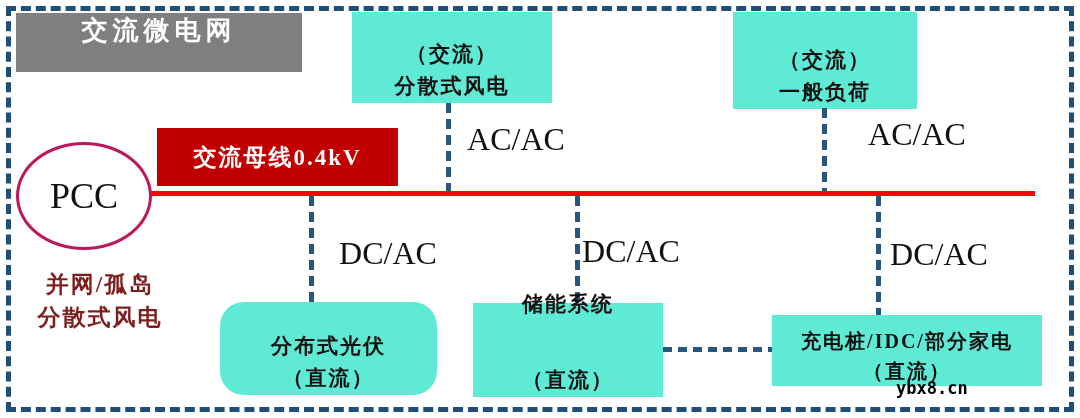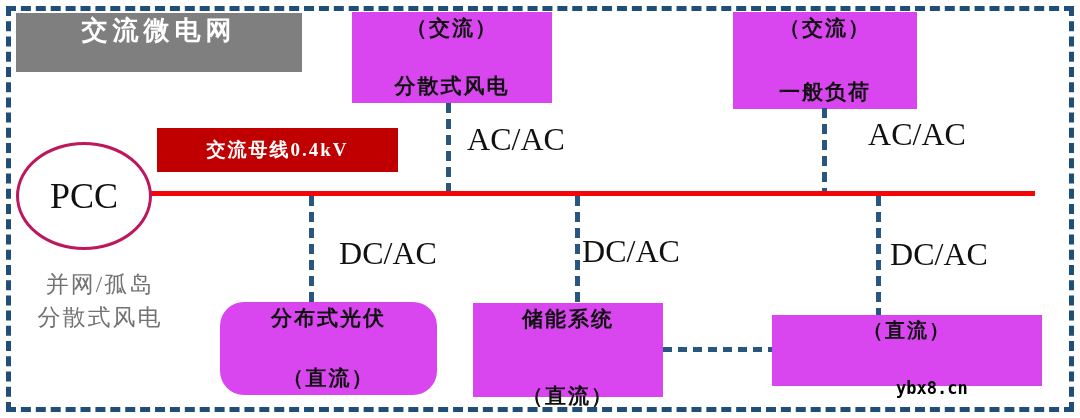--- a/index.html
+++ b/index.html
@@ -20,41 +20,41 @@
   .title-box {
     position: absolute;
     left: 16px; top: 13px; width: 286px; height: 59px;
     background: #7F7F7F;
     display: flex; align-items: flex-start; justify-content: center;
     color: #ffffff;
     font-size: 26px; font-weight: bold; letter-spacing: 5px;
   }
   .node {
     position: absolute;
-    background: #d946ef;
+    background: #5eead4;
     display: flex; flex-direction: column;
-    align-items: center; justify-content: space-between;
+    align-items: center; justify-content: flex-end;
     color: #111111;
     font-weight: bold;
     font-size: 21px;
     line-height: 1.55;
     letter-spacing: 2px;
     text-align: center;
   }
   .node-wind     { left: 352px; top: 12px;  width: 200px; height: 91px; }
   .node-load     { left: 733px; top: 12px;  width: 184px; height: 97px; }
   .node-pv       { left: 220px; top: 302px; width: 217px; height: 93px; border-radius: 24px; }
   .node-storage  { left: 473px; top: 303px; width: 190px; height: 94px; gap: 44px; }
   .node-charging { left: 772px; top: 315px; width: 270px; height: 71px; font-size: 20px; line-height: 1.5; }
   .bus-label {
     position: absolute;
-    left: 157px; top: 128px; width: 241px; height: 44px;
+    left: 157px; top: 128px; width: 241px; height: 58px;
     background: #C00000;
     display: flex; align-items: center; justify-content: center;
-    color: #ffffff; font-weight: bold; font-size: 19px; letter-spacing: 2px;
+    color: #ffffff; font-weight: bold; font-size: 23px; letter-spacing: 2px;
   }
   .bus-line {
     position: absolute;
     left: 149px; top: 191px; width: 886px; height: 5px;
     background: #F50505;
     z-index: 1;
   }
   .pcc-ellipse {
     position: absolute;
     left: 16px; top: 142px; width: 136px; height: 108px;
@@ -62,21 +62,21 @@
     border-radius: 50%;
     background: #ffffff;
     display: flex; align-items: center; justify-content: center;
     color: #111111; font-size: 36px;
     z-index: 2;
     box-sizing: border-box;
   }
   .pcc-caption {
     position: absolute;
     left: 20px; top: 268px; width: 160px;
-    color: #737373; font-weight: normal; font-size: 23px;
+    color: #7f1d1d; font-weight: bold; font-size: 23px;
     line-height: 33px; text-align: center; letter-spacing: 2px;
   }
   .vline {
     position: absolute; width: 5px;
     background: repeating-linear-gradient(180deg, #27567E 0 10px, transparent 10px 16px);
   }
   .vline-wind     { left: 446px; top: 103px; height: 88px; }
   .vline-load     { left: 822px; top: 108px; height: 83px; }
   .vline-pv       { left: 309px; top: 196px; height: 106px; }
   .vline-storage  { left: 575px; top: 196px; height: 107px; }
@@ -149,18 +149,19 @@
 
   <div class="node node-pv">
     <span>分布式光伏</span>
     <span>（直流）</span>
   </div>
   <div class="node node-storage">
     <span>储能系统</span>
     <span>（直流）</span>
   </div>
   <div class="node node-charging">
+    <span>充电桩/IDC/部分家电</span>
     <span>（直流）</span>
   </div>
 
   <div class="watermark">ybx8.cn</div>
 
 </div>
 
 </body></html>

